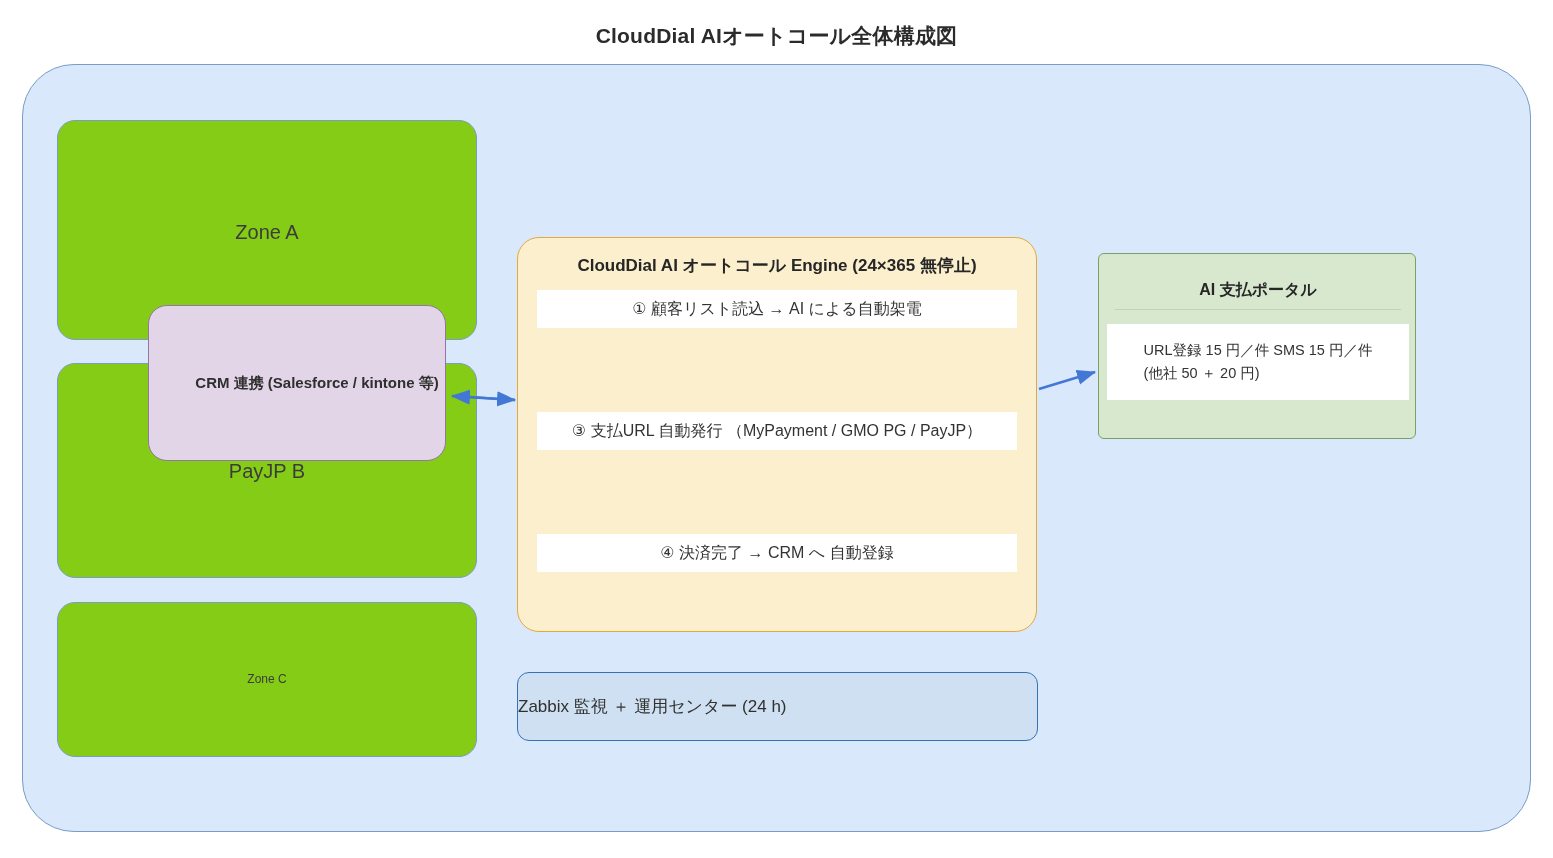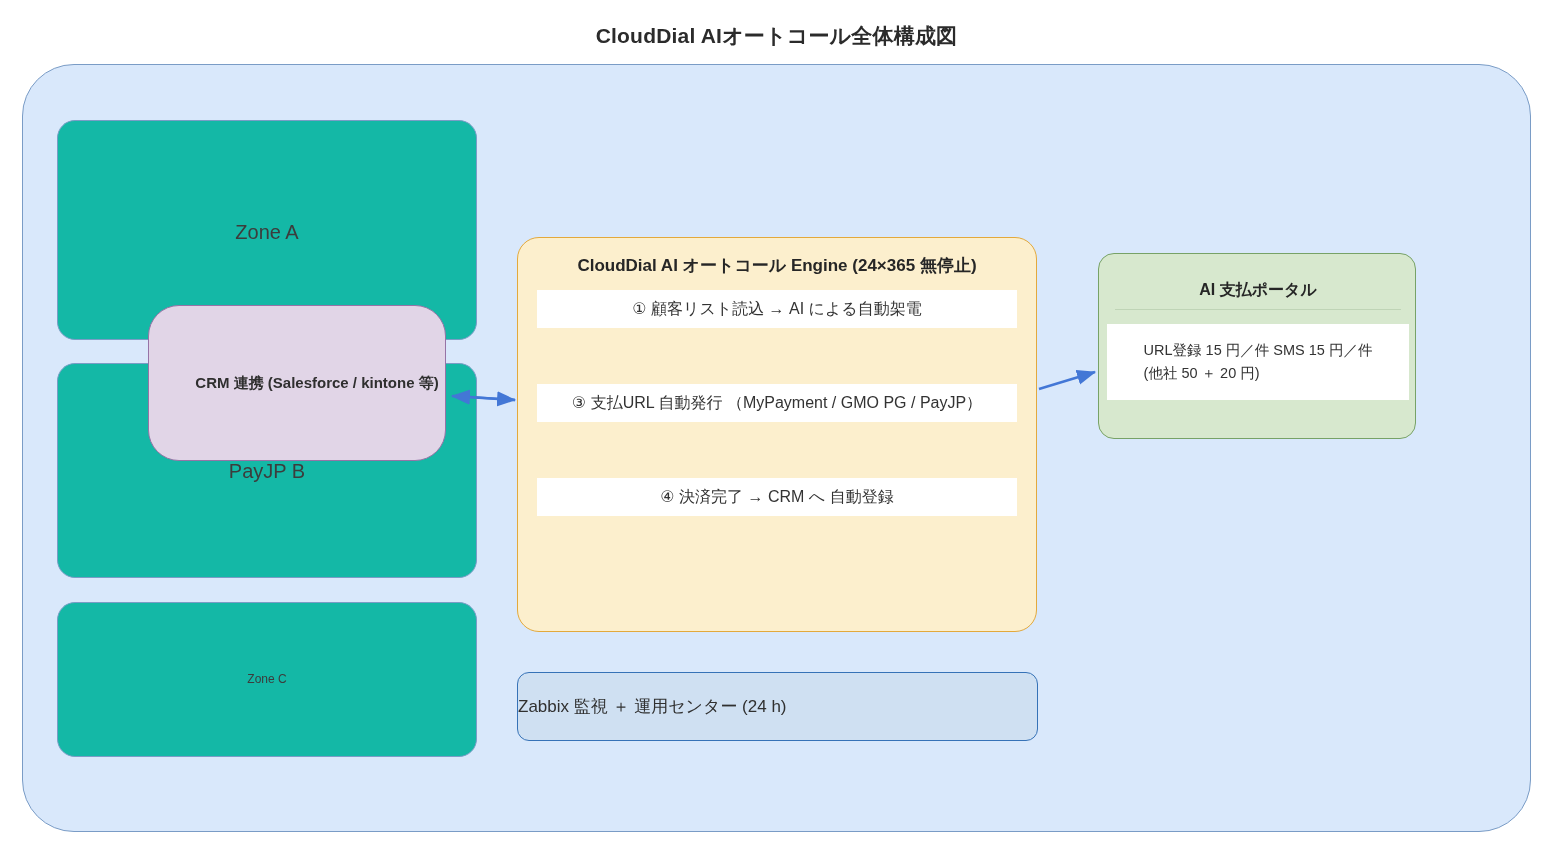--- a/index.html
+++ b/index.html
@@ -44,21 +44,21 @@
     height: 768px;
     background: #D9E8FB;
     border: 1.4px solid #7A9CC6;
     border-radius: 52px;
     box-sizing: border-box;
   }
 
   
   .zone-box {
     position: absolute;
-    background: #14b8a6;
+    background: #84cc16;
     border: 1.3px solid #7A9CC6;
     border-radius: 18px;
     box-sizing: border-box;
   }
   .zone-label {
     position: absolute;
     width: 100%;
     text-align: center;
     color: #3c3c3c;
     white-space: nowrap;
@@ -72,21 +72,21 @@
 
   
   .crm-box {
     position: absolute;
     left: 148px;
     top: 305px;
     width: 298px;
     height: 156px;
     background: #E1D5E7;
     border: 1.4px solid #9673A6;
-    border-radius: 31px;
+    border-radius: 19px;
     box-sizing: border-box;
     display: flex;
     align-items: center;
     justify-content: center;
     padding-left: 40px;
   }
   .crm-label {
     font-size: 15px;
     font-weight: bold;
     color: #2f2f2f;
@@ -123,36 +123,36 @@
     top: 52px;
     width: 480px;
   }
   .engine-row {
     background: #FFFFFF;
     height: 38px;
     line-height: 38px;
     text-align: center;
     font-size: 16px;
     color: #333333;
-    margin-bottom: 56px;
+    margin-bottom: 84px;
     white-space: nowrap;
     overflow: hidden;
   }
   .engine-row:last-child { margin-bottom: 12px; }
 
   
   .portal-box {
     position: absolute;
     left: 1098px;
     top: 253px;
     width: 318px;
     height: 186px;
     background: #D7E8CE;
     border: 1.5px solid #77A267;
-    border-radius: 16px;
+    border-radius: 6px;
     box-sizing: border-box;
   }
   .portal-title {
     position: absolute;
     left: 16px;
     top: 26px;
     width: 286px;
     text-align: center;
     font-size: 16px;
     font-weight: bold;

